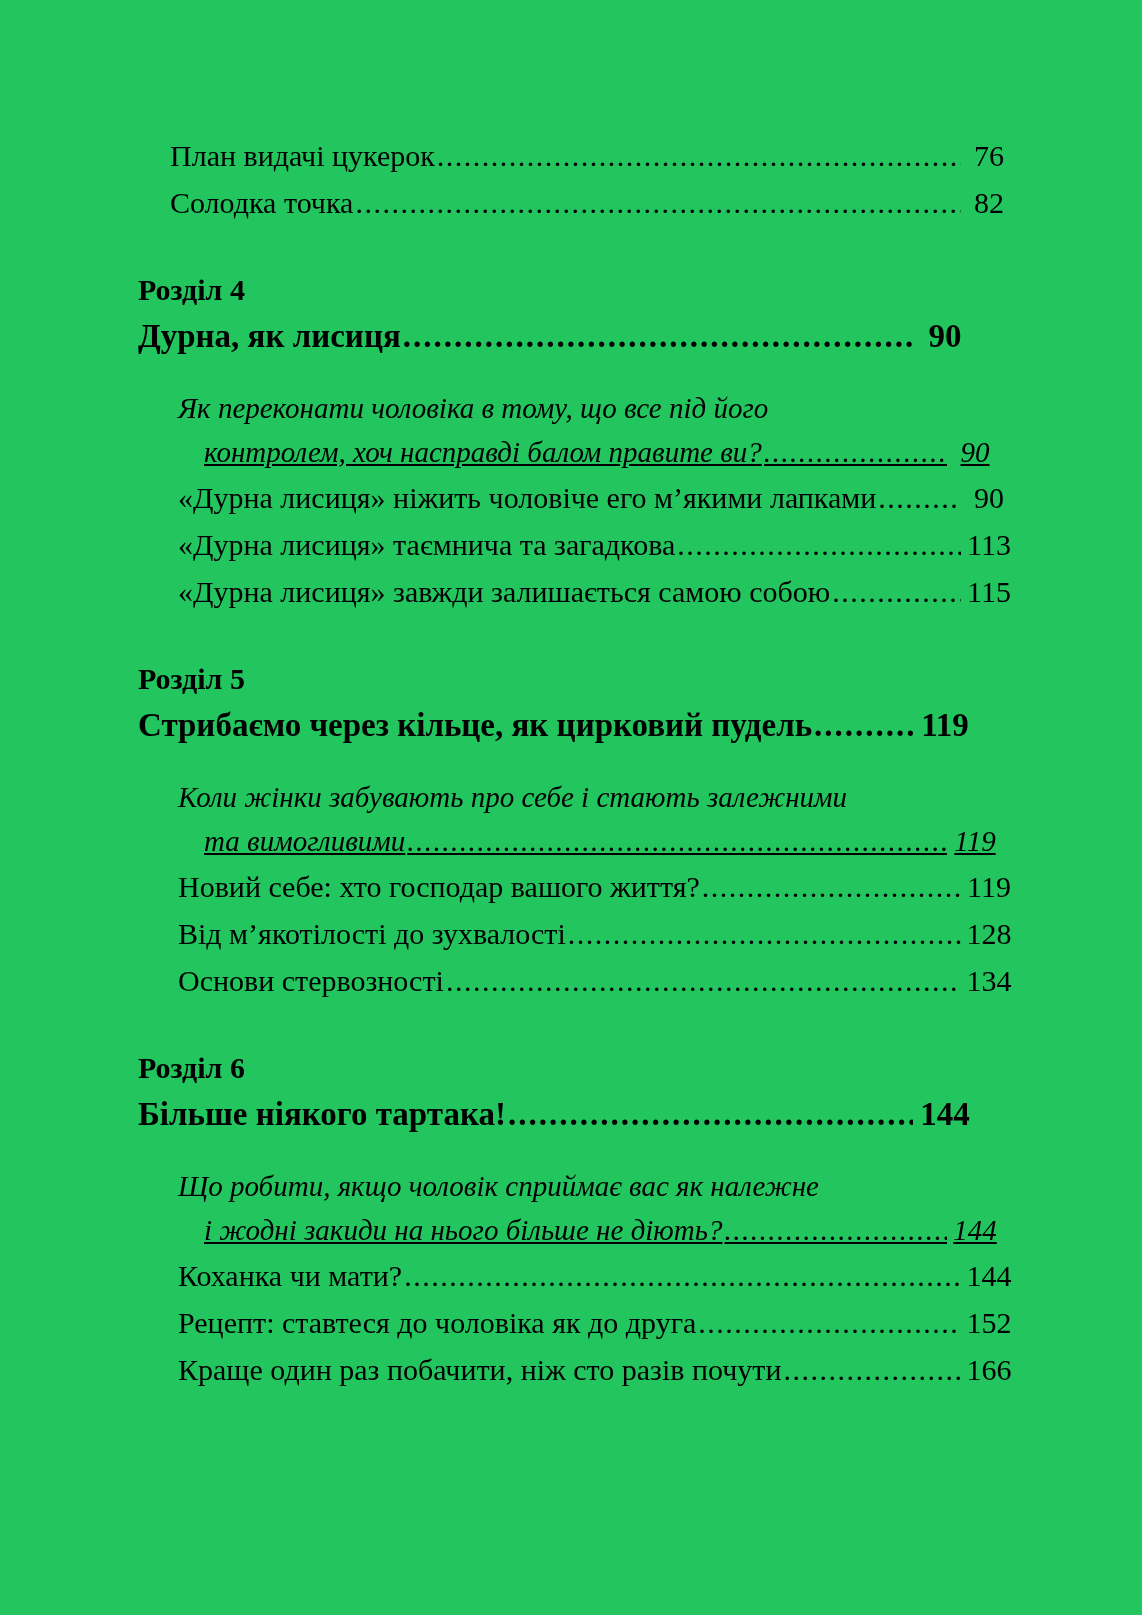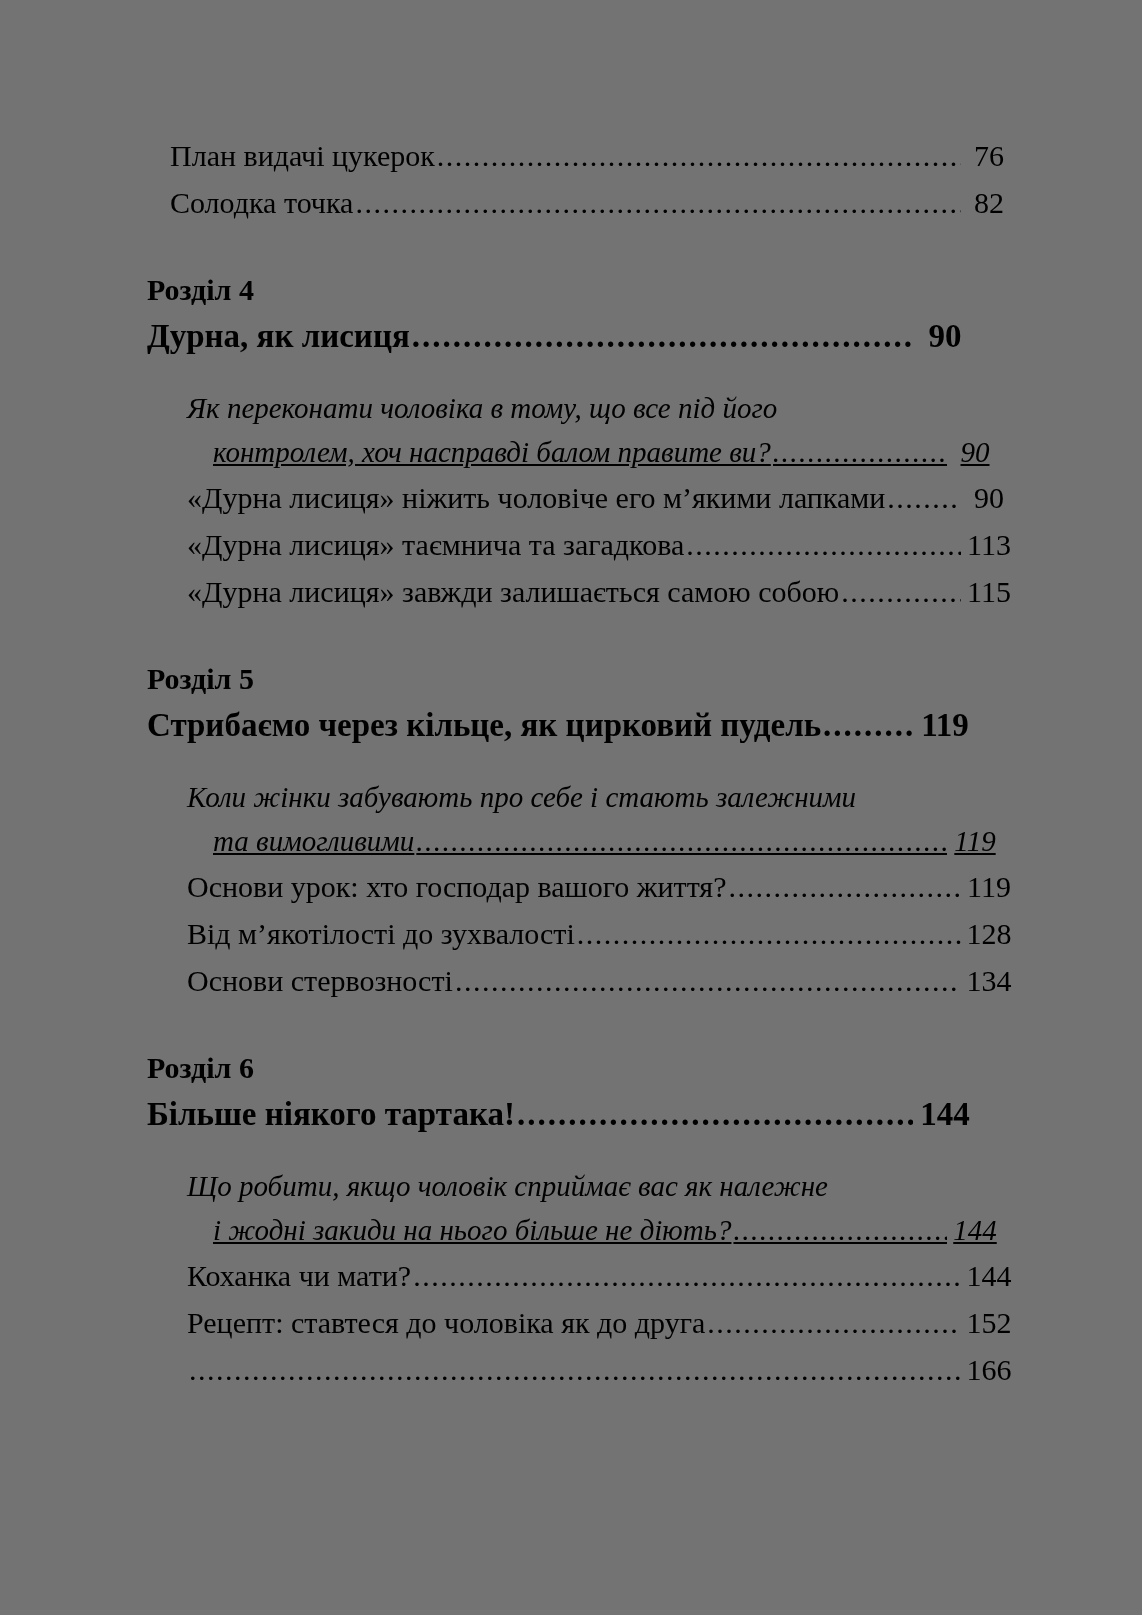--- a/index.html
+++ b/index.html
@@ -14,21 +14,21 @@
     color: #000000;
     position: relative;
     overflow: hidden;
   }
   .page {
     position: absolute;
     left: 0;
     top: 0;
     width: 1142px;
     height: 1615px;
-    background: #737373;
+    background: #22c55e;
   }
   .toc {
     position: absolute;
     left: 130px;
     top: 132px;
     width: 845px;
   }
 
   
   .row {
@@ -77,21 +77,21 @@
     white-space: pre;
   }
   .entry-italic .cont {
     margin-left: 26px;
     text-decoration: underline;
   }
   .entry-italic .pagenum { min-width: 52px; }
 
   
   .chapter {
-    margin-left: 17px;
+    margin-left: 8px;
   }
   .chapter-label {
     font-weight: bold;
     font-size: 30px;
     line-height: 44px;
     white-space: pre;
   }
   .chapter-title {
     font-weight: bold;
     font-size: 33px;
@@ -172,21 +172,21 @@
       <div class="entry-italic">
         <span class="first-line">Коли жінки забувають про себе і стають залежними</span>
         <span class="row cont">
           <span class="label">та вимогливими</span>
           <span class="leader"></span>
           <span class="pagenum">119</span>
         </span>
       </div>
 
       <div class="entry row">
-        <span class="label">Основи урок: хто господар вашого життя?</span>
+        <span class="label">Новий себе: хто господар вашого життя?</span>
         <span class="leader"></span>
         <span class="pagenum">119</span>
       </div>
       <div class="entry row">
         <span class="label">Від м’якотілості до зухвалості</span>
         <span class="leader"></span>
         <span class="pagenum">128</span>
       </div>
       <div class="entry row">
         <span class="label">Основи стервозності</span>
@@ -218,19 +218,20 @@
         <span class="label">Коханка чи мати?</span>
         <span class="leader"></span>
         <span class="pagenum">144</span>
       </div>
       <div class="entry row">
         <span class="label">Рецепт: ставтеся до чоловіка як до друга</span>
         <span class="leader"></span>
         <span class="pagenum">152</span>
       </div>
       <div class="entry row">
+        <span class="label">Краще один раз побачити, ніж сто разів почути</span>
         <span class="leader"></span>
         <span class="pagenum">166</span>
       </div>
     </div>
 
   </div>
 </div>
 
 </body></html>

